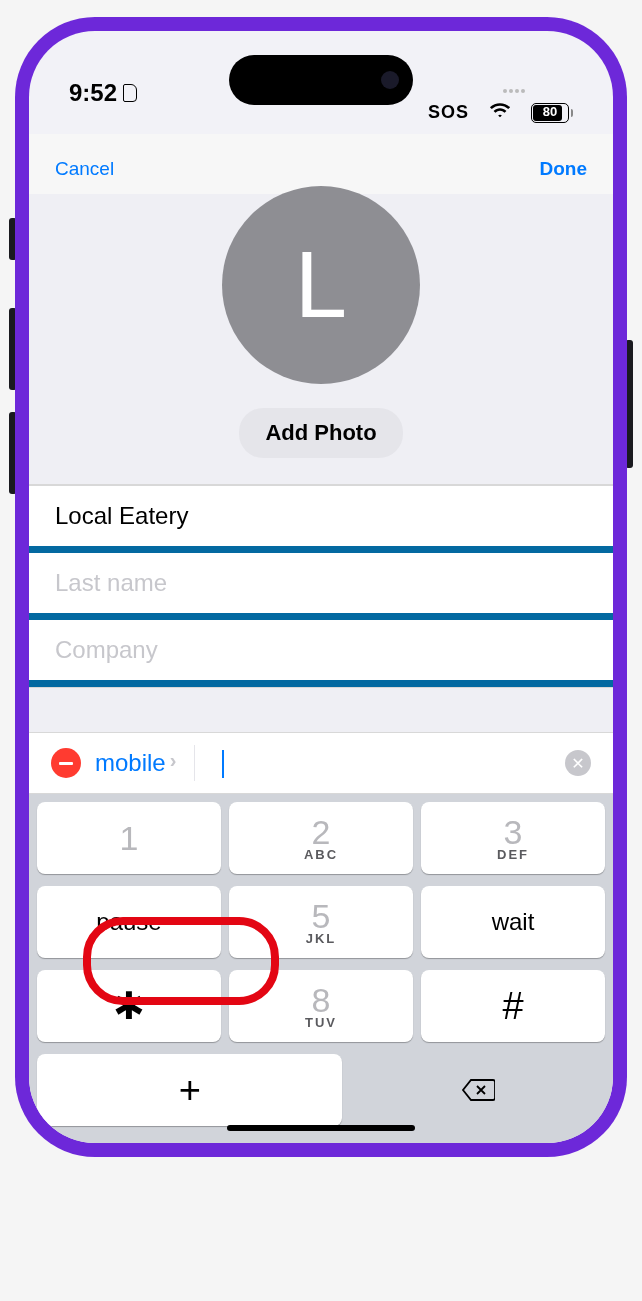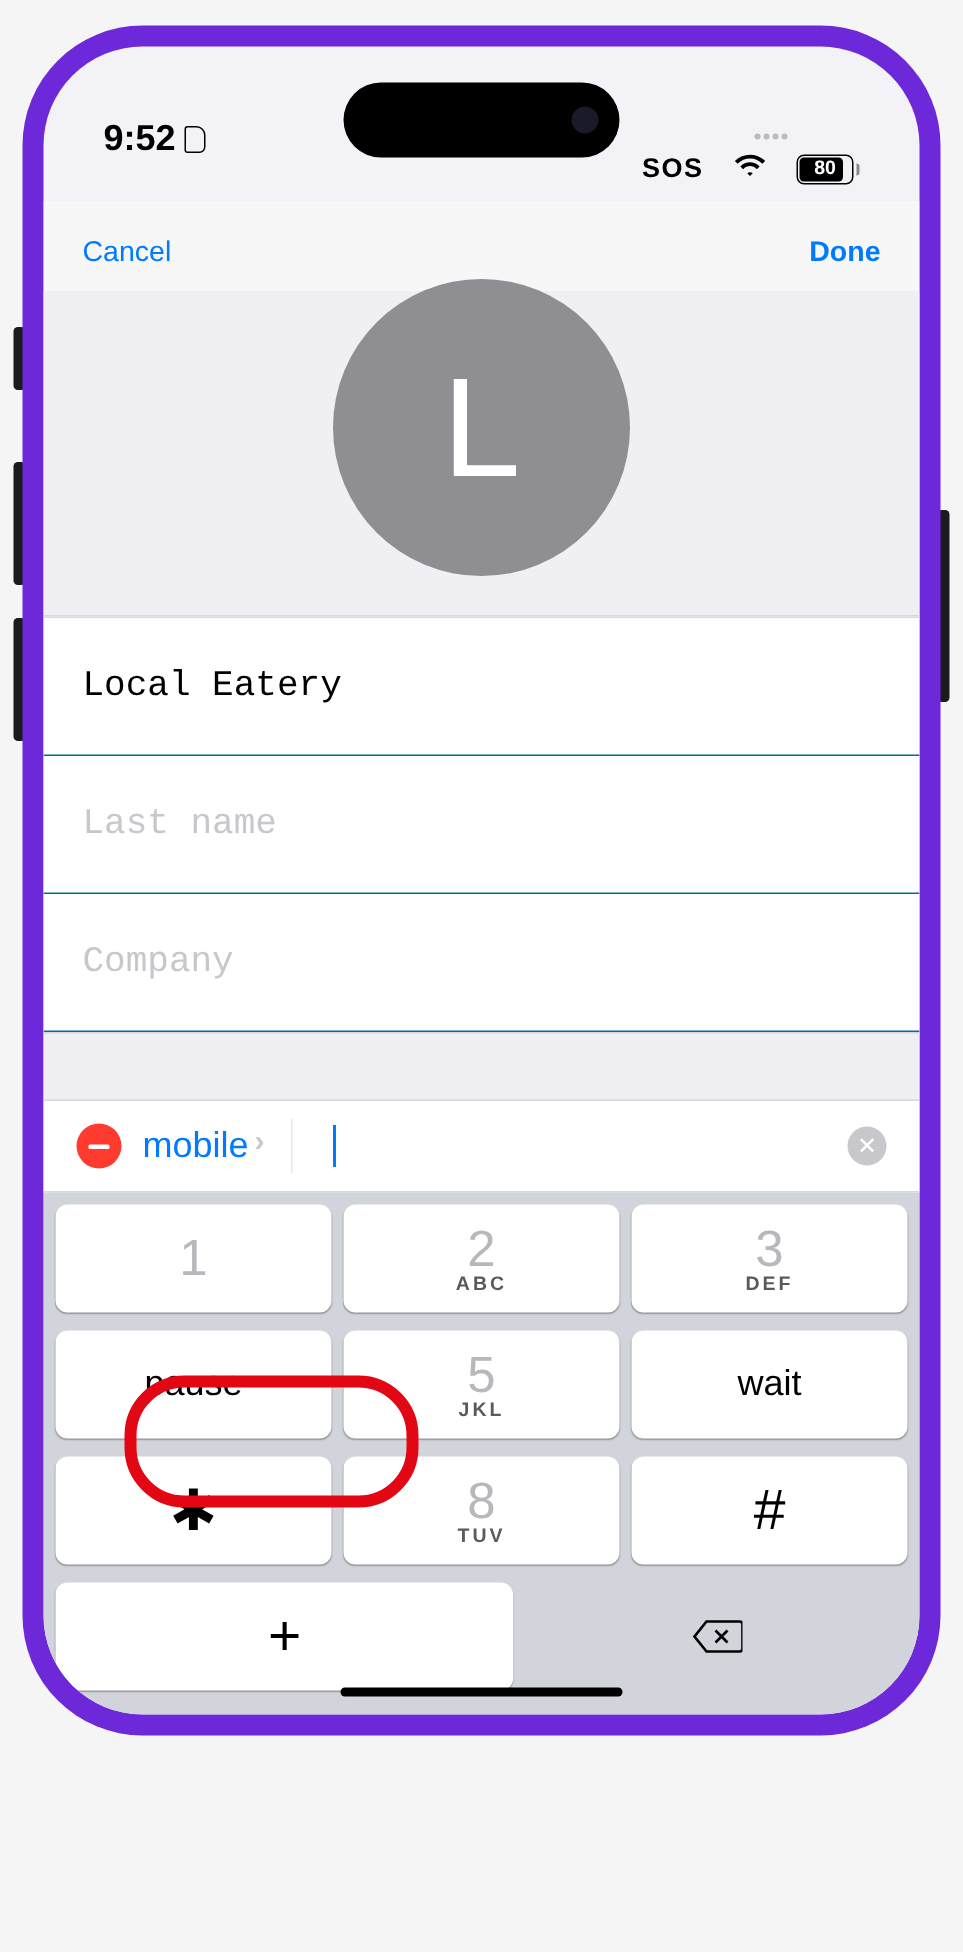--- a/index.html
+++ b/index.html
@@ -130,24 +130,23 @@
       margin-top: 24px;
       background: #e5e5ea;
       color: #000;
       font-size: 22px;
       font-weight: 600;
       padding: 12px 26px;
       border-radius: 24px;
     }
     .field-group { background: #fff; border-top: 1px solid #d8d8d8;}
     .field {
-      padding: 32px 26px;
-      border-bottom: 1px solid #0369a1;
+      padding: 16px 26px;
+      border-bottom: 7px solid #0369a1;
       font-size: 24px;
-      font-family: Liberation Mono, monospace;
     }
     .field.filled { color: #000; }
     .field.placeholder { color: #c7c7cc; }
     .spacer { height: 46px; background: #efeff4; border-top: 1px solid #d8d8d8; border-bottom: 1px solid #d8d8d8;}
     .phone-row {
       display: flex;
       align-items: center;
       background: #fff;
       padding: 12px 22px;
       gap: 14px;
@@ -302,20 +301,21 @@
       </div>
 
       <div class="nav-bar">
         <span class="nav-button">Cancel</span>
         <span class="nav-button bold">Done</span>
       </div>
 
       <div class="scroll-content">
         <div class="photo-section">
           <div class="avatar">L</div>
+          <div class="add-photo-btn">Add Photo</div>
         </div>
 
         <div class="field-group">
           <div class="field filled">Local Eatery</div>
           <div class="field placeholder">Last name</div>
           <div class="field placeholder">Company</div>
         </div>
 
         <div class="spacer"></div>
 

